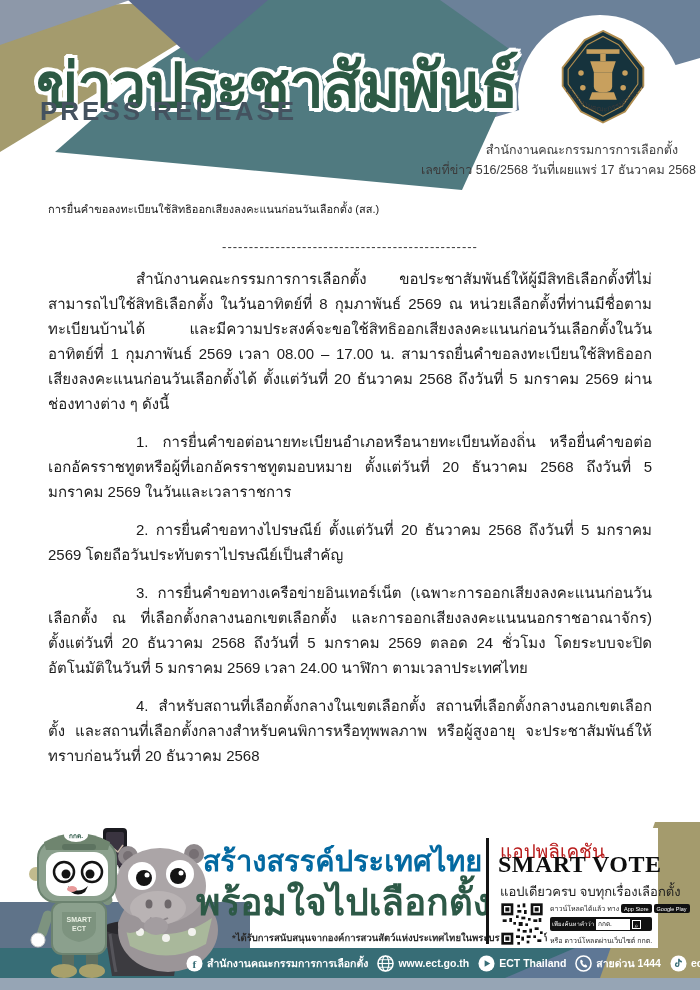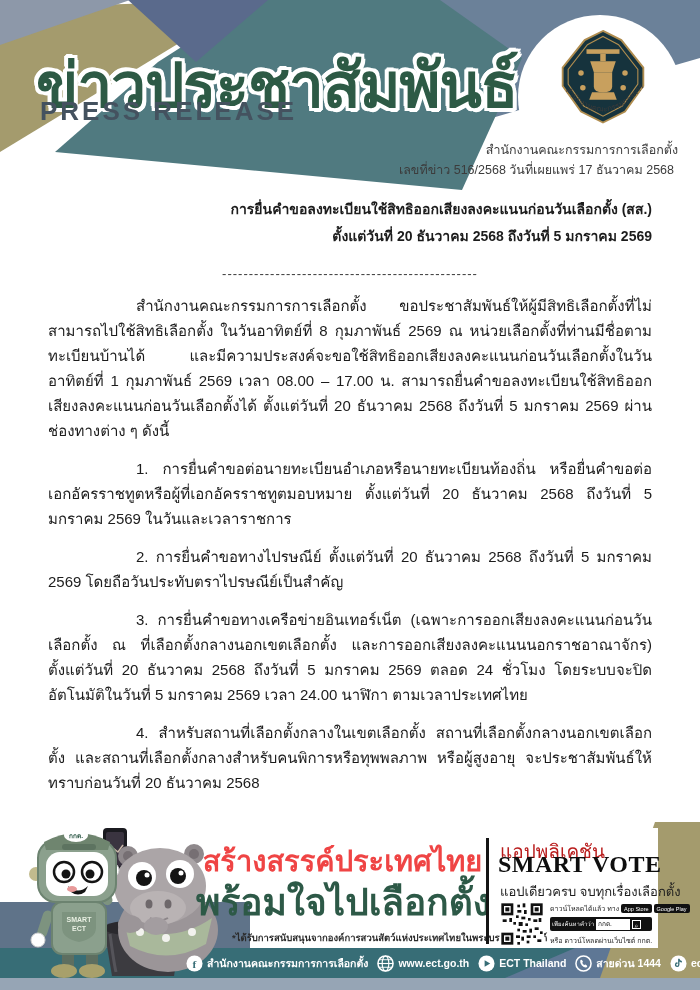--- a/index.html
+++ b/index.html
@@ -32,47 +32,47 @@
   .masthead-eng {
     position:absolute; left:40px; top:96px;
     font-size:26px; font-weight:bold; color:#44525f; letter-spacing:3px;
   }
   .seal { position:absolute; left:548px; top:26px; width:110px; height:118px; }
   .org-line {
     position:absolute; right:22px; top:140px; width:420px; text-align:right;
     font-size:12.5px; color:#3c3c3c;
   }
   .release-line {
-    position:absolute; right:26px; top:160px; width:460px; text-align:right;
+    position:absolute; right:4px; top:160px; width:460px; text-align:right;
     font-size:12.5px; color:#3c3c3c;
   }
 
   
   .doc-body { position:absolute; left:48px; right:48px; top:196px; color:#1c1c1c; }
-  .doc-title { text-align:right; font-size:14px; font-weight:bold; line-height:27px; }
+  .doc-title { text-align:left; font-size:11px; font-weight:normal; line-height:27px; }
   .doc-sep { text-align:center; font-size:13px; color:#3a3a3a; letter-spacing:1px; margin:16px 0 12px 0; }
   .para {
     font-size:15px; line-height:25px; text-indent:88px; margin-bottom:13px;
     text-align:justify;
   }
 
   
   .banner { position:absolute; left:0; top:822px; width:700px; height:168px; background:#fff; }
   .bn-shape { position:absolute; }
   .bn-left-block { left:0; top:80px; width:250px; height:76px; background:#5f7389; }
   .bn-band { left:0; top:126px; width:700px; height:30px; background:#376d76; }
   .bn-band-diag { left:0; top:126px; width:700px; height:30px; background:#5e7795;
     clip-path:polygon(575px 0,700px 0,700px 30px,505px 30px); }
   .bn-olive { left:0; top:0; width:700px; height:156px; background:#a49b6d;
     clip-path:polygon(655px 0,700px 0,700px 156px,600px 156px); }
   .bn-card { left:492px; top:6px; width:166px; height:120px; background:#fff; }
   .bn-strip { left:0; top:156px; width:700px; height:12px; background:#96a5b5; }
 
   .slogan1 { position:absolute; left:200px; top:16px; width:285px; text-align:center;
-    font-size:29px; font-weight:bold; color:#ef4444; white-space:nowrap; }
+    font-size:29px; font-weight:bold; color:#0369a1; white-space:nowrap; }
   .slogan2 { position:absolute; left:196px; top:50px; width:292px; text-align:right;
     font-size:37px; font-weight:bold; color:#2d5947; white-space:nowrap; }
   .footnote { position:absolute; left:232px; top:108px; width:260px;
     font-size:9.5px; font-weight:bold; color:#2b2b2b; white-space:nowrap; }
 
   .divider { position:absolute; left:486px; top:16px; width:3px; height:106px; background:#141414; }
 
   .app-label { position:absolute; left:500px; top:14px; font-size:19px; color:#b91c1c; }
   .app-name  { position:absolute; left:498px; top:29px; font-size:24px; font-weight:800;
     letter-spacing:0.5px; color:#0e0e0e;font-family:Liberation Serif, serif; }
@@ -130,21 +130,20 @@
         <textPath href="#sealArc" startOffset="4">สำนักงานคณะกรรมการการเลือกตั้ง</textPath>
       </text>
     </svg>
 
     <div class="org-line">สำนักงานคณะกรรมการการเลือกตั้ง</div>
     <div class="release-line">เลขที่ข่าว 516/2568 วันที่เผยแพร่ 17 ธันวาคม 2568</div>
   </div>
 
   <div class="doc-body">
     <div class="doc-title">การยื่นคำขอลงทะเบียนใช้สิทธิออกเสียงลงคะแนนก่อนวันเลือกตั้ง (สส.)</div>
-    <div class="doc-title">ตั้งแต่วันที่ 20 ธันวาคม 2568 ถึงวันที่ 5 มกราคม 2569</div>
     <div class="doc-sep">------------------------------------------------</div>
     <p class="para">สำนักงานคณะกรรมการการเลือกตั้ง ขอประชาสัมพันธ์ให้ผู้มีสิทธิเลือกตั้งที่ไม่สามารถไปใช้สิทธิเลือกตั้ง ในวันอาทิตย์ที่ 8 กุมภาพันธ์ 2569 ณ หน่วยเลือกตั้งที่ท่านมีชื่อตามทะเบียนบ้านได้ และมีความประสงค์จะขอใช้สิทธิออกเสียงลงคะแนนก่อนวันเลือกตั้งในวันอาทิตย์ที่ 1 กุมภาพันธ์ 2569 เวลา 08.00 – 17.00 น. สามารถยื่นคำขอลงทะเบียนใช้สิทธิออกเสียงลงคะแนนก่อนวันเลือกตั้งได้ ตั้งแต่วันที่ 20 ธันวาคม 2568 ถึงวันที่ 5 มกราคม 2569 ผ่านช่องทางต่าง ๆ ดังนี้</p>
     <p class="para">1. การยื่นคำขอต่อนายทะเบียนอำเภอหรือนายทะเบียนท้องถิ่น หรือยื่นคำขอต่อเอกอัครราชทูตหรือผู้ที่เอกอัครราชทูตมอบหมาย ตั้งแต่วันที่ 20 ธันวาคม 2568 ถึงวันที่ 5 มกราคม 2569 ในวันและเวลาราชการ</p>
     <p class="para">2. การยื่นคำขอทางไปรษณีย์ ตั้งแต่วันที่ 20 ธันวาคม 2568 ถึงวันที่ 5 มกราคม 2569 โดยถือวันประทับตราไปรษณีย์เป็นสำคัญ</p>
     <p class="para">3. การยื่นคำขอทางเครือข่ายอินเทอร์เน็ต (เฉพาะการออกเสียงลงคะแนนก่อนวันเลือกตั้ง ณ ที่เลือกตั้งกลางนอกเขตเลือกตั้ง และการออกเสียงลงคะแนนนอกราชอาณาจักร) ตั้งแต่วันที่ 20 ธันวาคม 2568 ถึงวันที่ 5 มกราคม 2569 ตลอด 24 ชั่วโมง โดยระบบจะปิดอัตโนมัติในวันที่ 5 มกราคม 2569 เวลา 24.00 นาฬิกา ตามเวลาประเทศไทย</p>
     <p class="para">4. สำหรับสถานที่เลือกตั้งกลางในเขตเลือกตั้ง สถานที่เลือกตั้งกลางนอกเขตเลือกตั้ง และสถานที่เลือกตั้งกลางสำหรับคนพิการหรือทุพพลภาพ หรือผู้สูงอายุ จะประชาสัมพันธ์ให้ทราบก่อนวันที่ 20 ธันวาคม 2568</p>
   </div>
 
   <div class="banner">
     <div class="bn-shape bn-left-block"></div>

